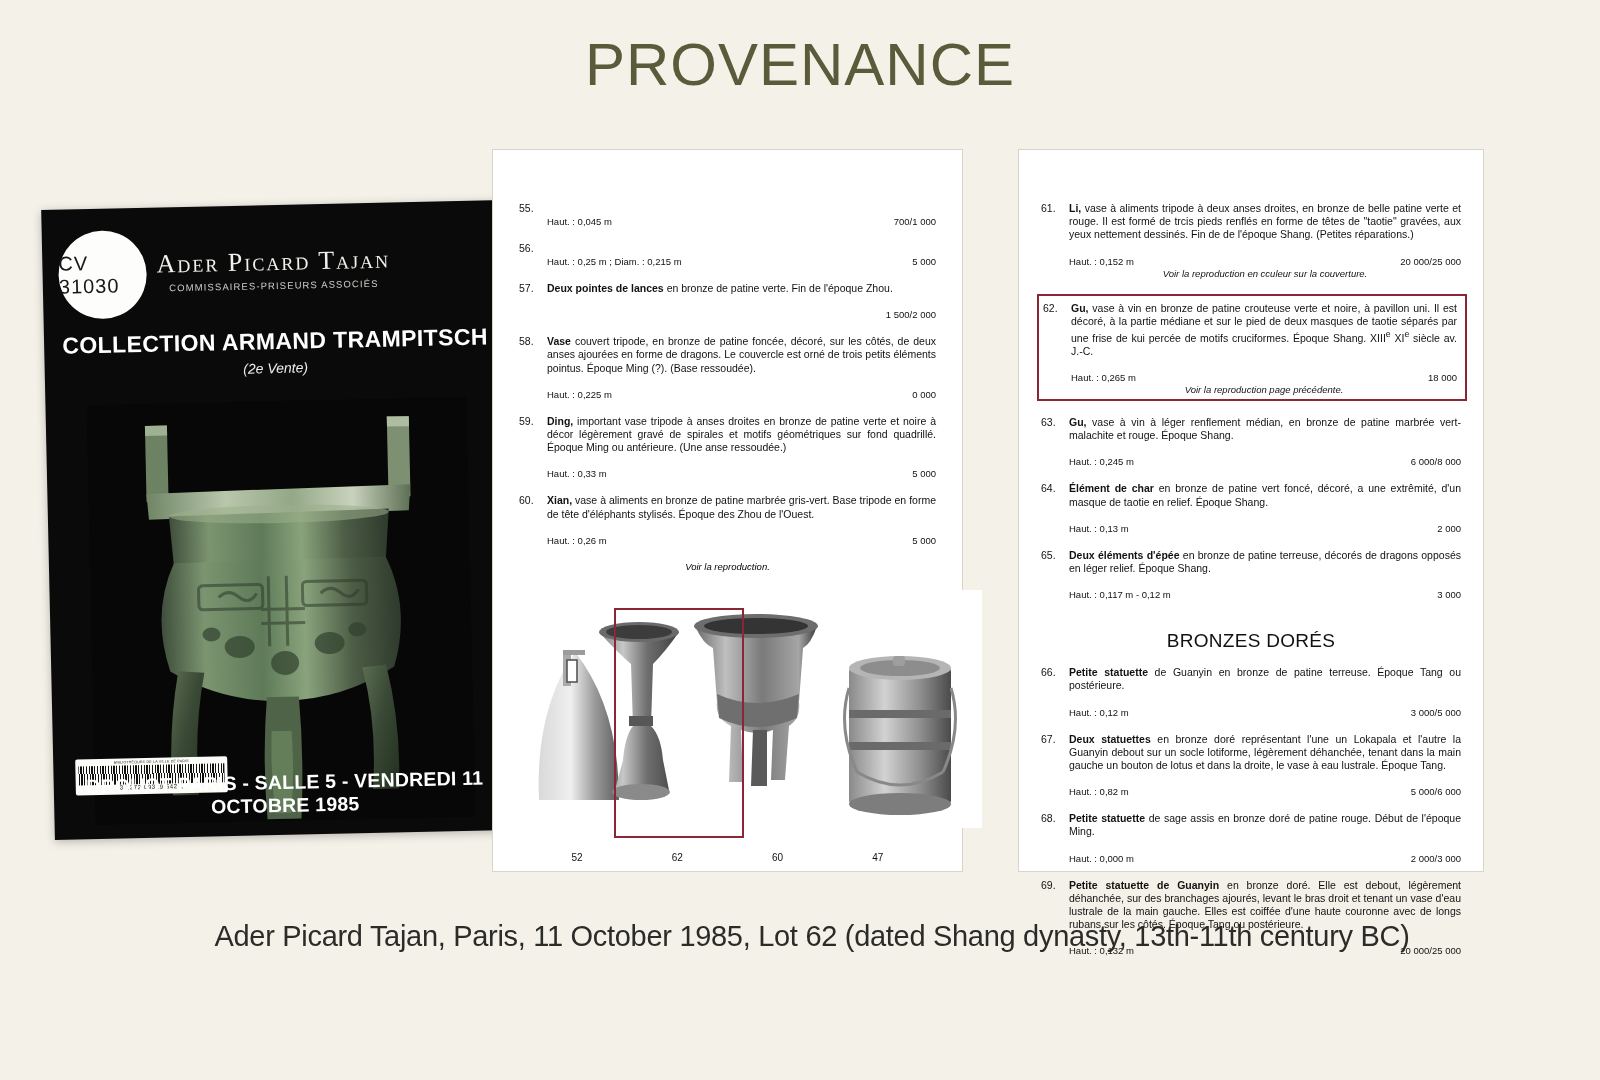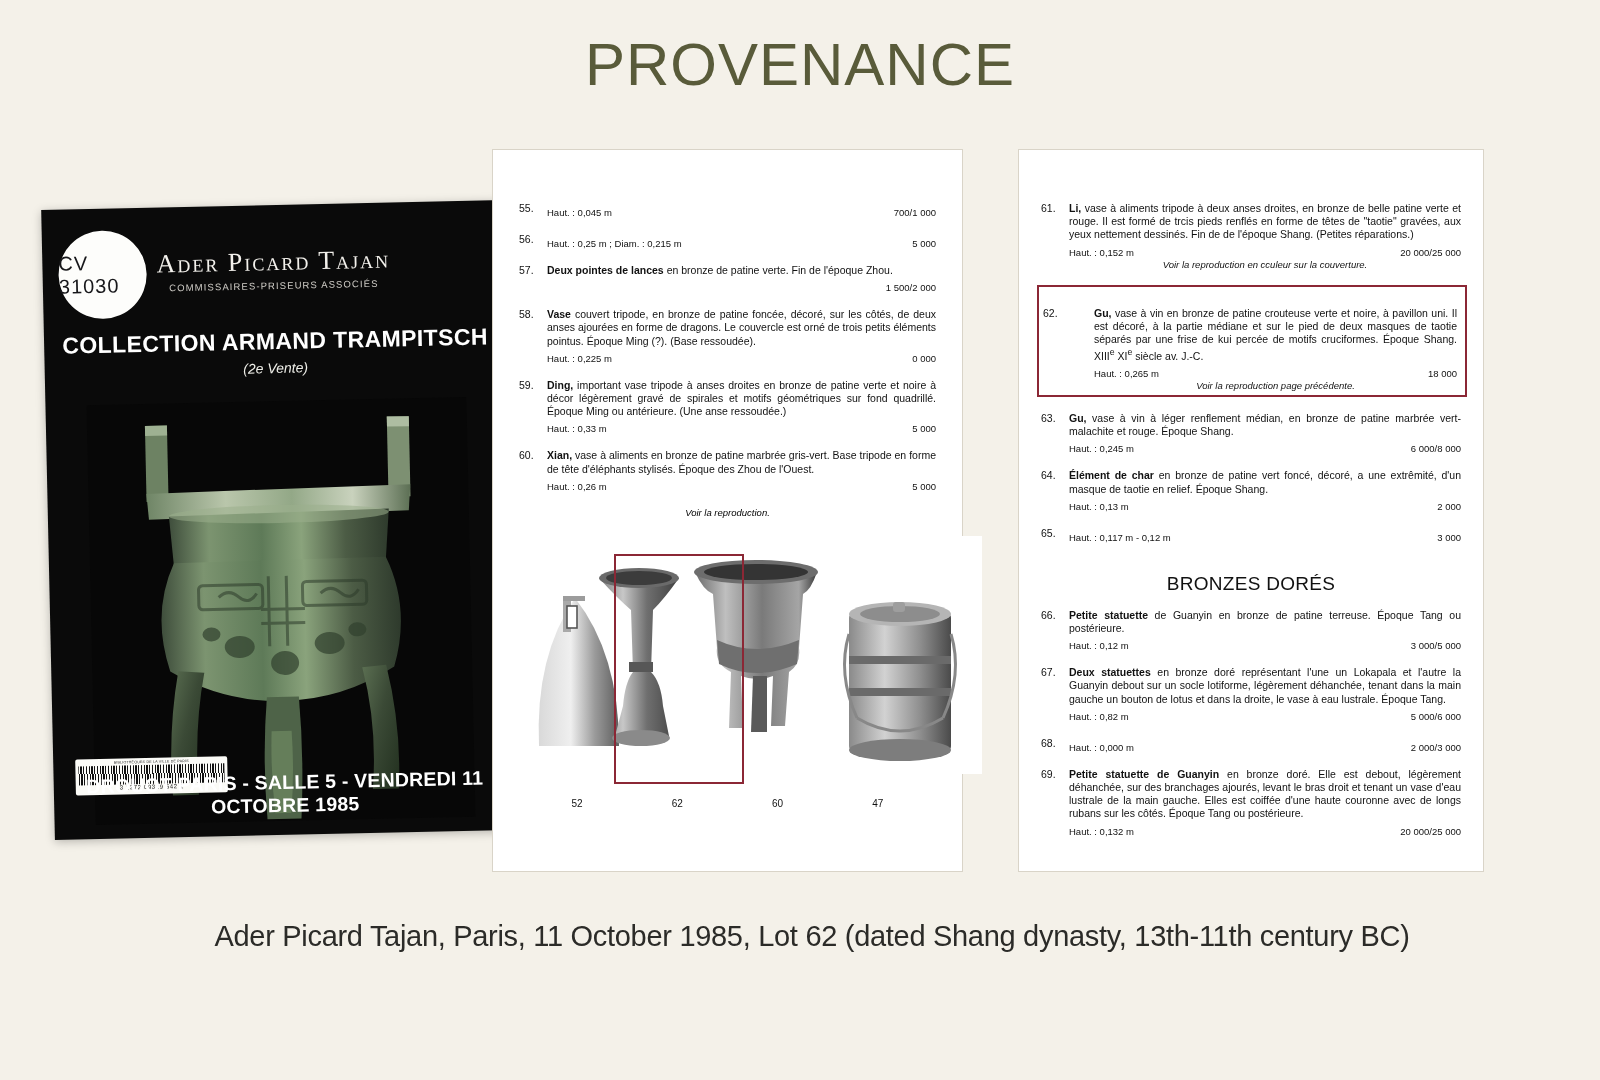--- a/index.html
+++ b/index.html
@@ -108,34 +108,34 @@
     padding-top: 0px; text-align: left;
   }
   .lot-body { flex: 1 1 auto; }
   .lot-desc {
     font-size: 10.5px; line-height: 13.2px; color: #111;
     text-align: justify; text-justify: inter-word;
   }
   .lot-desc b { font-weight: 700; }
   .lot-foot {
     display: flex; justify-content: space-between; align-items: baseline;
-    font-size: 9.5px; color: #111; margin-top: 5px;
+    font-size: 9.5px; color: #111; margin-top: 14px;
   }
   .lot-dims { white-space: nowrap; }
   .lot-price { white-space: nowrap; }
   .lot-note {
     text-align: center; font-style: italic; font-size: 9.5px;
     color: #111; margin-top: 1px;
   }
   .lot-note-left { text-align: center; font-style: italic; font-size: 9.5px; margin: 4px 0 0 0; }
 
   .lot.highlight {
     border: 2px solid #8b2735;
-    padding: 20px 8px 4px 4px;
-    margin-left: -4px; margin-right: -6px; gap: 23px;
+    padding: 6px 8px 4px 4px;
+    margin-left: -4px; margin-right: -6px;
   }
 
   .section-head {
     text-align: center; font-size: 19px; color: #111;
     font-weight: 400; letter-spacing: .3px;
     margin: 30px 0 14px 0;
   }
 
   
   .plate { margin: 18px 8px 0 8px; position: relative; }
@@ -427,20 +427,21 @@
           <div class="lot-foot">
             <span class="lot-dims">Haut. : 0,13 m</span>
             <span class="lot-price">2 000</span>
           </div>
         </div>
       </div>
 
       <div class="lot">
         <div class="lot-num">65.</div>
         <div class="lot-body">
+          <div class="lot-desc"><b>Deux éléments d'épée</b><span> en bronze de patine terreuse, décorés de dragons opposés en léger relief. Époque Shang.</span></div>
           <div class="lot-foot">
             <span class="lot-dims">Haut. : 0,117 m - 0,12 m</span>
             <span class="lot-price">3 000</span>
           </div>
         </div>
       </div>
 
       <div class="section-head">BRONZES DORÉS</div>
 
       <div class="lot">
@@ -461,20 +462,21 @@
           <div class="lot-foot">
             <span class="lot-dims">Haut. : 0,82 m</span>
             <span class="lot-price">5 000/6 000</span>
           </div>
         </div>
       </div>
 
       <div class="lot">
         <div class="lot-num">68.</div>
         <div class="lot-body">
+          <div class="lot-desc"><b>Petite statuette</b><span> de sage assis en bronze doré de patine rouge. Début de l'époque Ming.</span></div>
           <div class="lot-foot">
             <span class="lot-dims">Haut. : 0,000 m</span>
             <span class="lot-price">2 000/3 000</span>
           </div>
         </div>
       </div>
 
       <div class="lot">
         <div class="lot-num">69.</div>
         <div class="lot-body">

